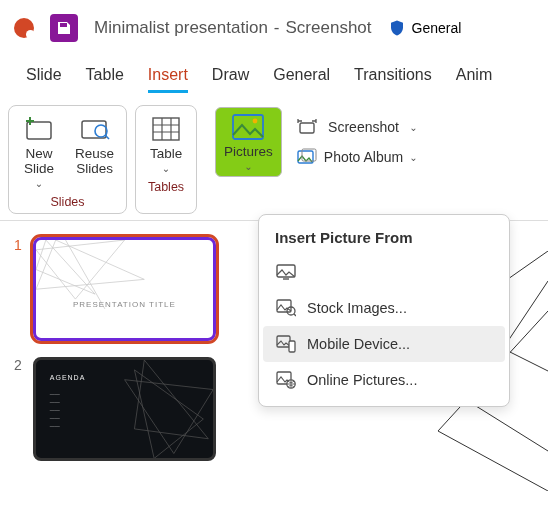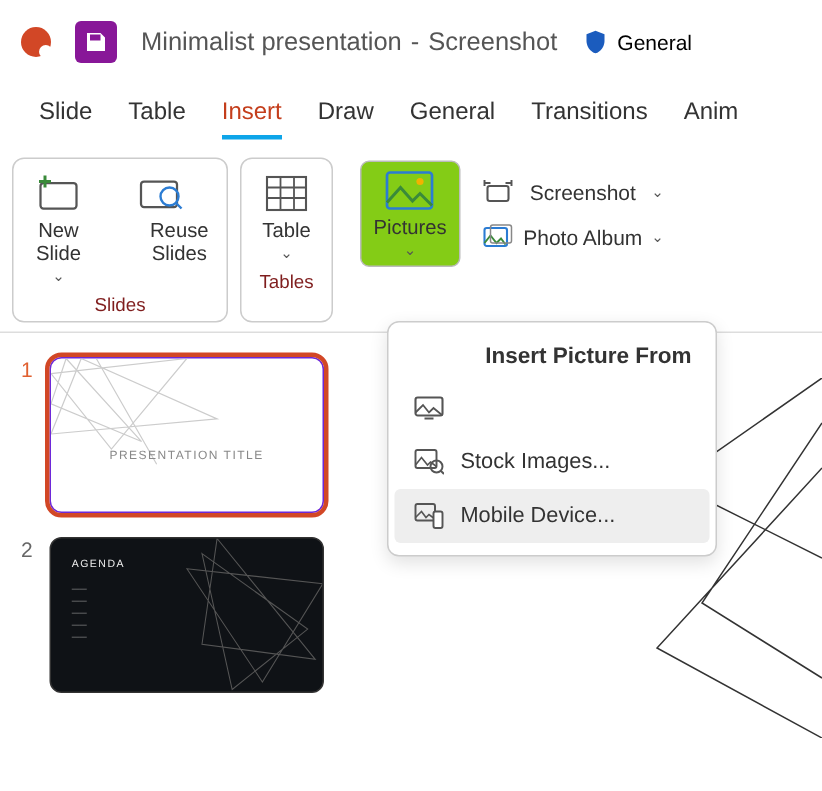--- a/index.html
+++ b/index.html
@@ -32,34 +32,34 @@
   .small-stack { display:flex; flex-direction:column; gap:10px; justify-content:center; font-size:14px;}
   .small-row{ display:flex; align-items:center; gap:6px; cursor:pointer;justify-content:space-between;}
   .small-row .ico-box{ width:22px;height:20px;display:flex;align-items:center;justify-content:center;}
 
   
   .content { display:flex; height: calc(527px - 210px); }
   .thumbs { width: 230px; padding: 16px 14px; }
   .slide-row { display:flex; align-items:flex-start; gap:10px; margin-bottom:16px;}
   .slide-num { font-size:14px; color:#e06030; width:10px;}
   .slide-num.grey{ color:#666;}
-  .thumb { width:208px; height:104px; border-radius:8px; border:1px solid #6d28d9; background:#fff; position:relative; overflow:hidden;}
+  .thumb { width:208px; height:104px; border-radius:8px; border:3px solid #6d28d9; background:#fff; position:relative; overflow:hidden;}
   .thumb.active { outline:3px solid #d24726; outline-offset:0; }
   .thumb.dark { background:#0f1216; border-color:#333;}
   .thumb .line-art{ position:absolute; inset:0;}
   .thumb .ptitle{position:absolute; left:0; right:0; top:60px; text-align:center; font-size:8px; letter-spacing:1px; color:#888;}
   .thumb .psub{position:absolute; left:0; right:0; top:72px; text-align:center; font-size:6px; color:#aaa;}
   .thumb.dark .agenda{position:absolute; left:14px; top:14px; font-size:7px; letter-spacing:1px; color:#eee;}
   .thumb.dark .alist{position:absolute; left:14px; top:30px; font-size:5px; color:#aaa; line-height:1.6;}
 
   .canvas { flex:1; background:#fff; position:relative;}
   .canvas svg{ position:absolute; right:0; top:30px;}
 
   
-  .dropdown { position:absolute; left:258px; top:214px; width:220px; background:#fff; border:1px solid #ccc; border-radius:8px; box-shadow:0 4px 12px rgba(0,0,0,.12); padding:10px 4px 8px 4px; z-index:10;text-align:right;}
+  .dropdown { position:absolute; left:258px; top:214px; width:252px; background:#fff; border:1px solid #ccc; border-radius:8px; box-shadow:0 4px 12px rgba(0,0,0,.12); padding:10px 4px 8px 4px; z-index:10;}
   .dd-title{ font-weight:600; font-size:15px; padding:4px 12px 8px 12px;}
   .dd-item{ display:flex; align-items:center; gap:10px; padding:8px 12px; font-size:14.5px; border-radius:4px; cursor:pointer;}
   .dd-item.hov{ background:#eee;}
   .dd-item .ico-box{width:22px;height:20px;display:flex;align-items:center;justify-content:center;}
 </style>
 </head>
 <body>
 
 <div class="titlebar">
   <div class="app-icon"></div>
@@ -106,21 +106,21 @@
         <span class="chev">⌄</span>
       </div>
       <div class="rbtn">
         <div class="ico-box">
             <svg width="32" height="26" viewBox="0 0 32 26">
               <rect x="3" y="5" width="24" height="17" rx="2" fill="none" stroke="#555" stroke-width="1.5"></rect>
               <circle cx="22" cy="15" r="6" fill="none" stroke="#2b7cd3" stroke-width="1.6"></circle>
               <path d="M26 19l4 4" stroke="#2b7cd3" stroke-width="1.6"></path>
             </svg>
           </div>
-        <span style="white-space:pre; text-align:center;margin-left:25px;">Reuse
+        <span style="white-space:pre; text-align:center;">Reuse
 Slides</span>
       </div>
     </div>
     <div class="group-label">Slides</div>
   </div>
 
   <div class="ribbon-group">
     <div class="group-body">
       <div class="rbtn">
         <div class="ico-box">
@@ -242,13 +242,24 @@
   <div class="dd-item hov">
     <div class="ico-box">
         <svg width="20" height="18" viewBox="0 0 20 18">
           <rect x="1" y="1" width="13" height="11" rx="1.3" fill="none" stroke="#555" stroke-width="1.3"></rect>
           <path d="M1 10l4-4 3 4 2-2 4 3" stroke="#555" fill="none" stroke-width="1.1"></path>
           <rect x="13" y="6" width="6" height="11" rx="1.3" fill="#fff" stroke="#555" stroke-width="1.3"></rect>
         </svg>
       </div>
     <span>Mobile Device...</span>
   </div>
+  <div class="dd-item">
+    <div class="ico-box">
+        <svg width="20" height="18" viewBox="0 0 20 18">
+          <rect x="1" y="1" width="14" height="12" rx="1.3" fill="none" stroke="#555" stroke-width="1.3"></rect>
+          <path d="M1 11l4-5 4 5 2-2 4 3" stroke="#555" fill="none" stroke-width="1.1"></path>
+          <circle cx="15" cy="13" r="4.2" fill="#fff" stroke="#555" stroke-width="1.3"></circle>
+          <path d="M11 13h8M15 9v8M12 10c2 2 4 2 6 0M12 16c2-2 4-2 6 0" stroke="#555" stroke-width="0.9" fill="none"></path>
+        </svg>
+      </div>
+    <span>Online Pictures...</span>
+  </div>
 </div>
 
 </body></html>

